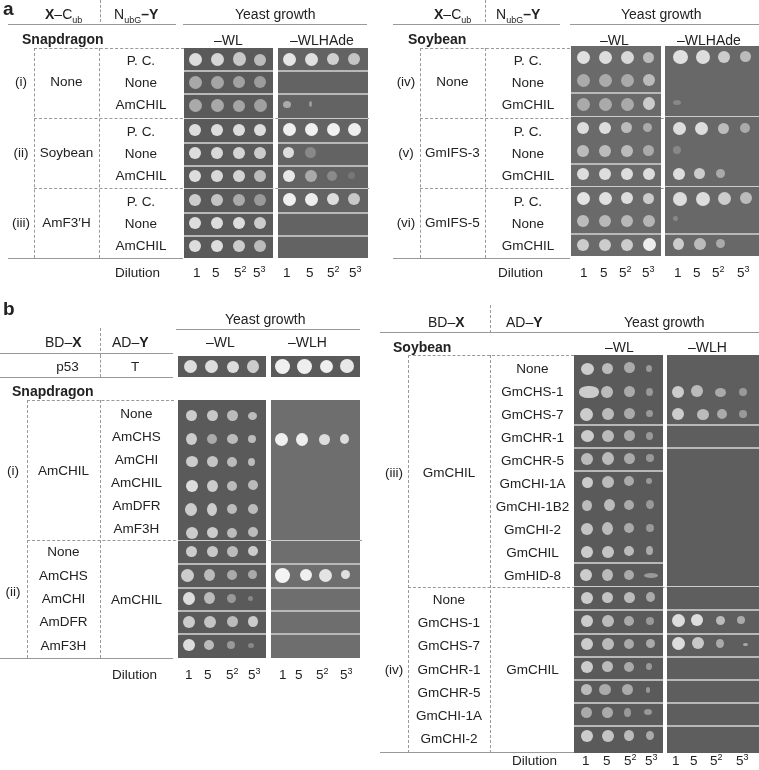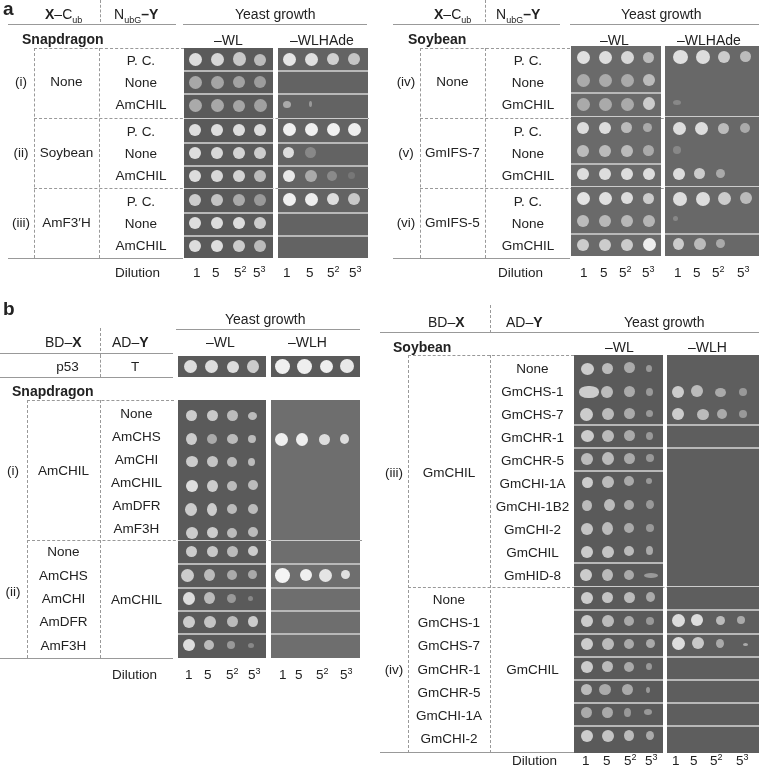--- a/index.html
+++ b/index.html
@@ -174,21 +174,21 @@
 <div class="dash-v" style="left:420px;top:48px;height:210px;"></div>
 <div class="dash-v" style="left:485px;top:48px;height:210px;"></div>
 <div class="hline" style="left:393px;top:258px;width:177px;"></div>
 
 <div class="lbl" style="left:392px;top:74px;width:28px;">(iv)</div>
 <div class="lbl" style="left:420px;top:74px;width:65px;">None</div>
 <div class="lbl" style="left:486px;top:53px;width:84px;">P. C.</div>
 <div class="lbl" style="left:486px;top:75px;width:84px;">None</div>
 <div class="lbl" style="left:486px;top:97px;width:84px;">GmCHIL</div>
 <div class="lbl" style="left:392px;top:145px;width:28px;">(v)</div>
-<div class="lbl" style="left:420px;top:145px;width:65px;">GmIFS-7</div>
+<div class="lbl" style="left:420px;top:145px;width:65px;">GmIFS-3</div>
 <div class="lbl" style="left:486px;top:124px;width:84px;">P. C.</div>
 <div class="lbl" style="left:486px;top:146px;width:84px;">None</div>
 <div class="lbl" style="left:486px;top:168px;width:84px;">GmCHIL</div>
 <div class="lbl" style="left:392px;top:215px;width:28px;">(vi)</div>
 <div class="lbl" style="left:420px;top:215px;width:65px;">GmIFS-5</div>
 <div class="lbl" style="left:486px;top:194px;width:84px;">P. C.</div>
 <div class="lbl" style="left:486px;top:216px;width:84px;">None</div>
 <div class="lbl" style="left:486px;top:238px;width:84px;">GmCHIL</div>
 
 <div class="plate" style="left:571px;top:46px;width:90px;height:210px;background:#6a6a6a;">

